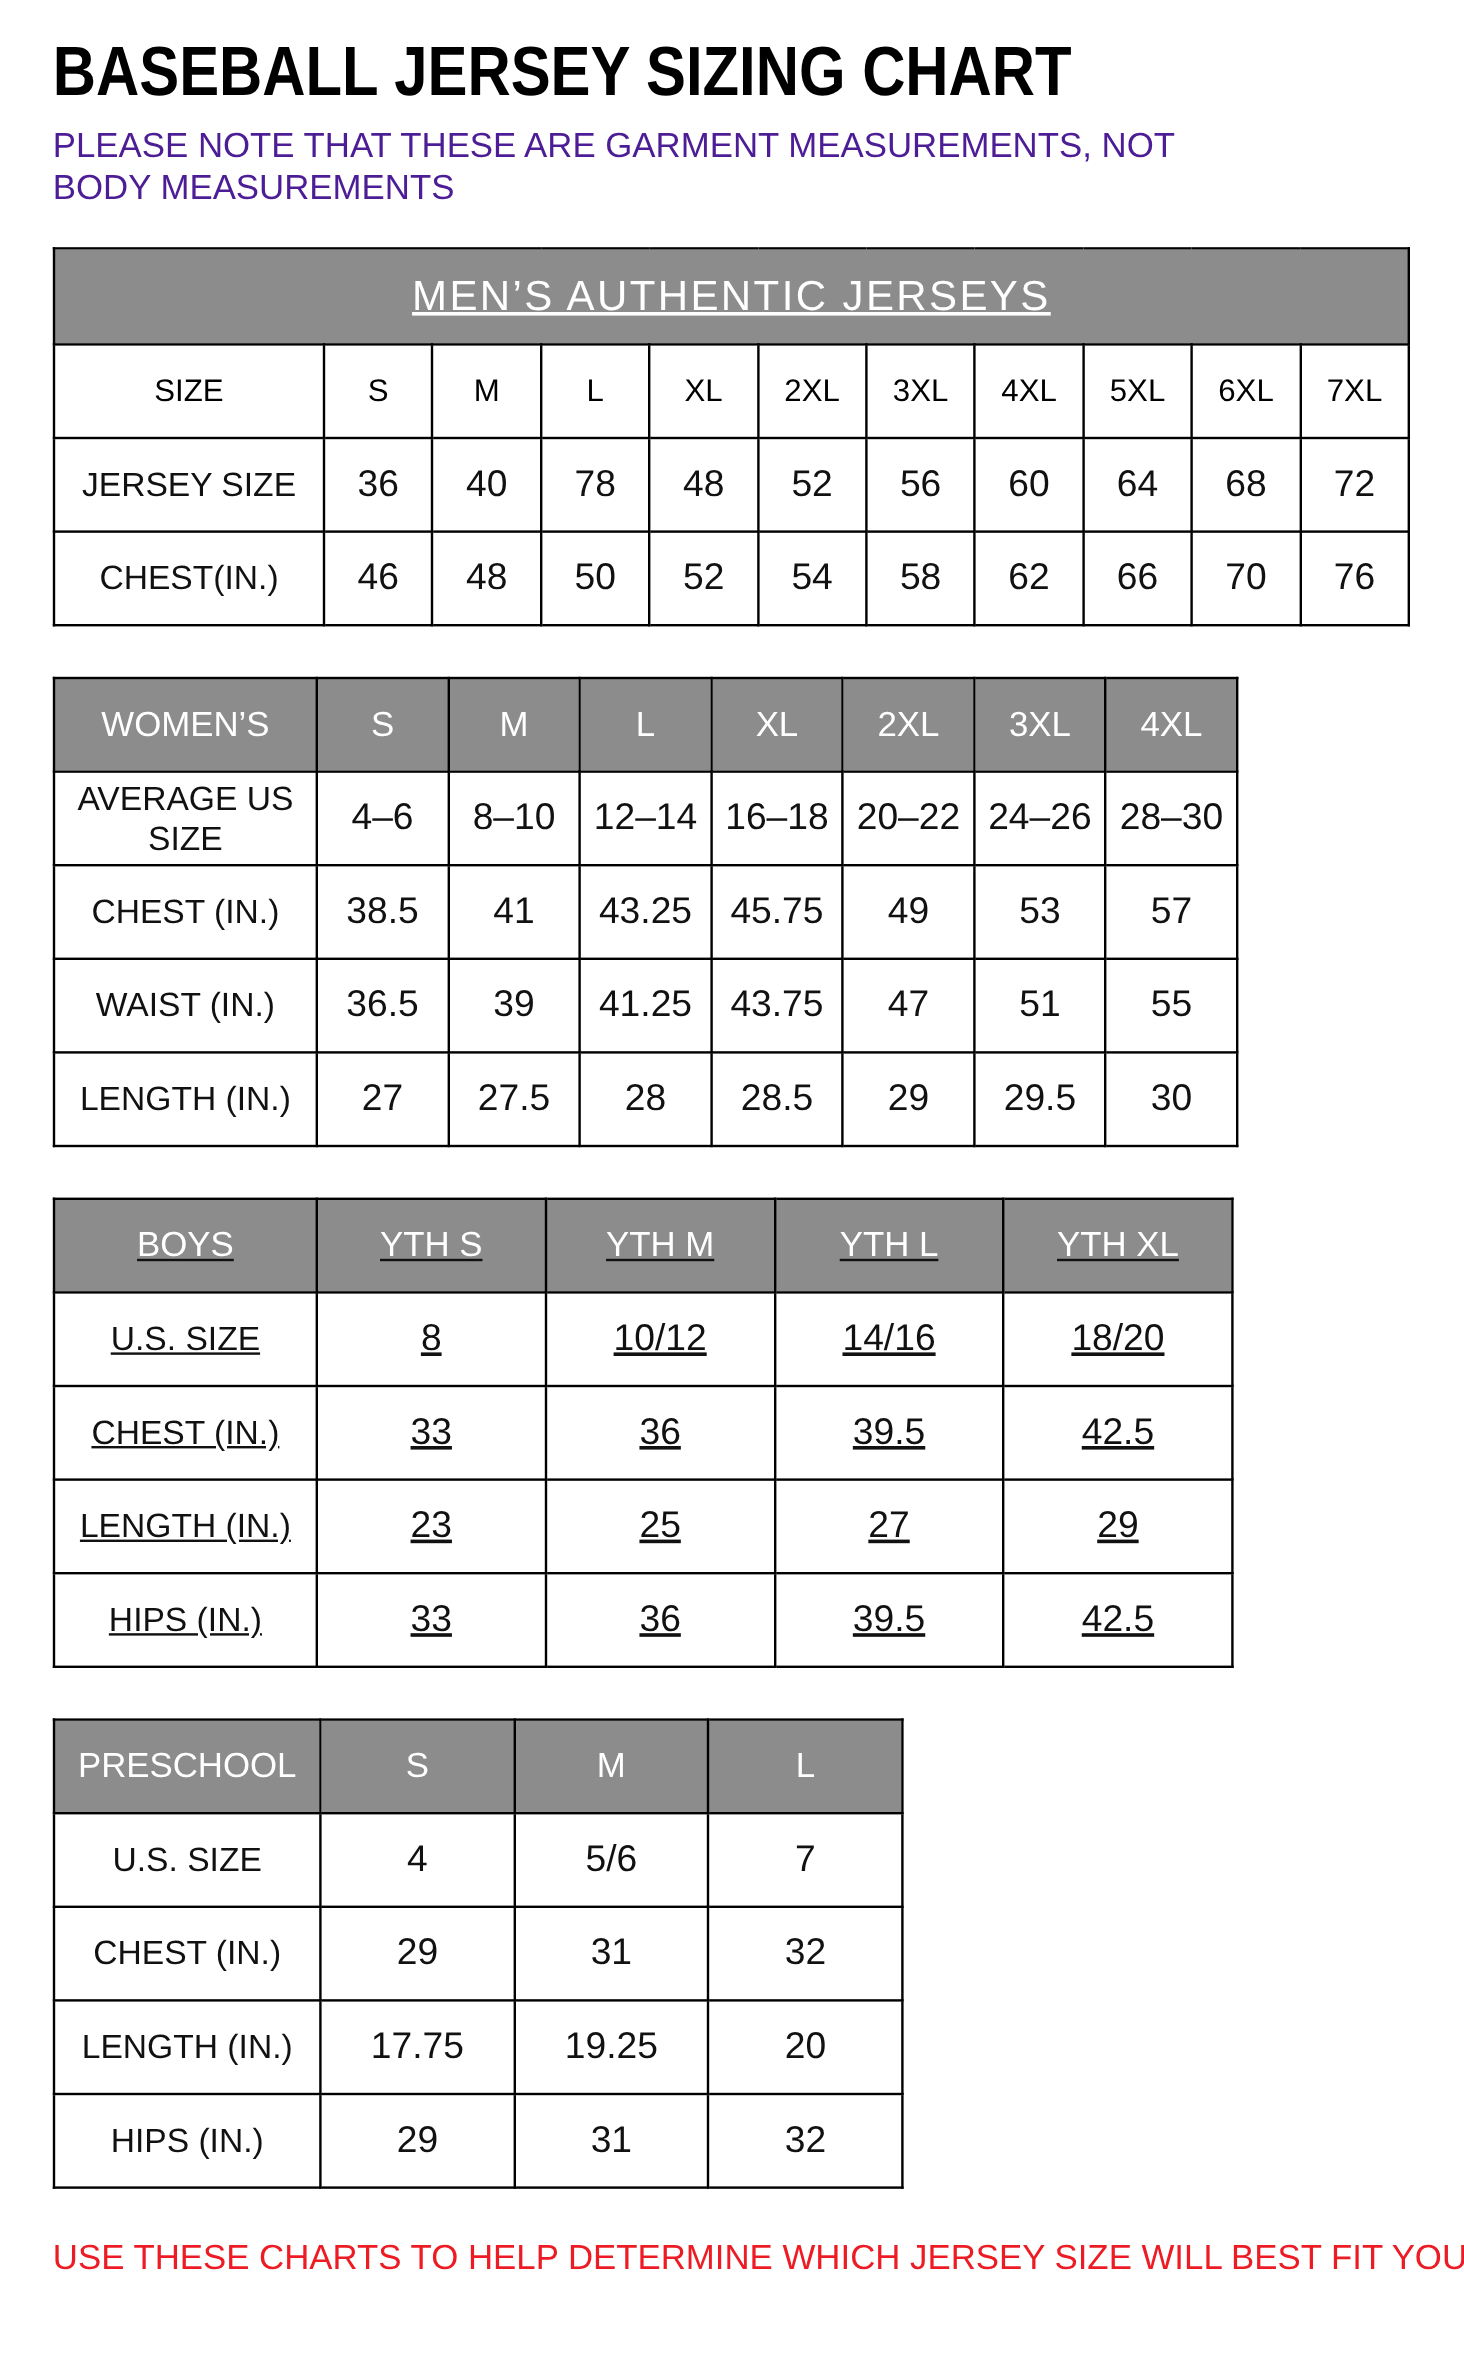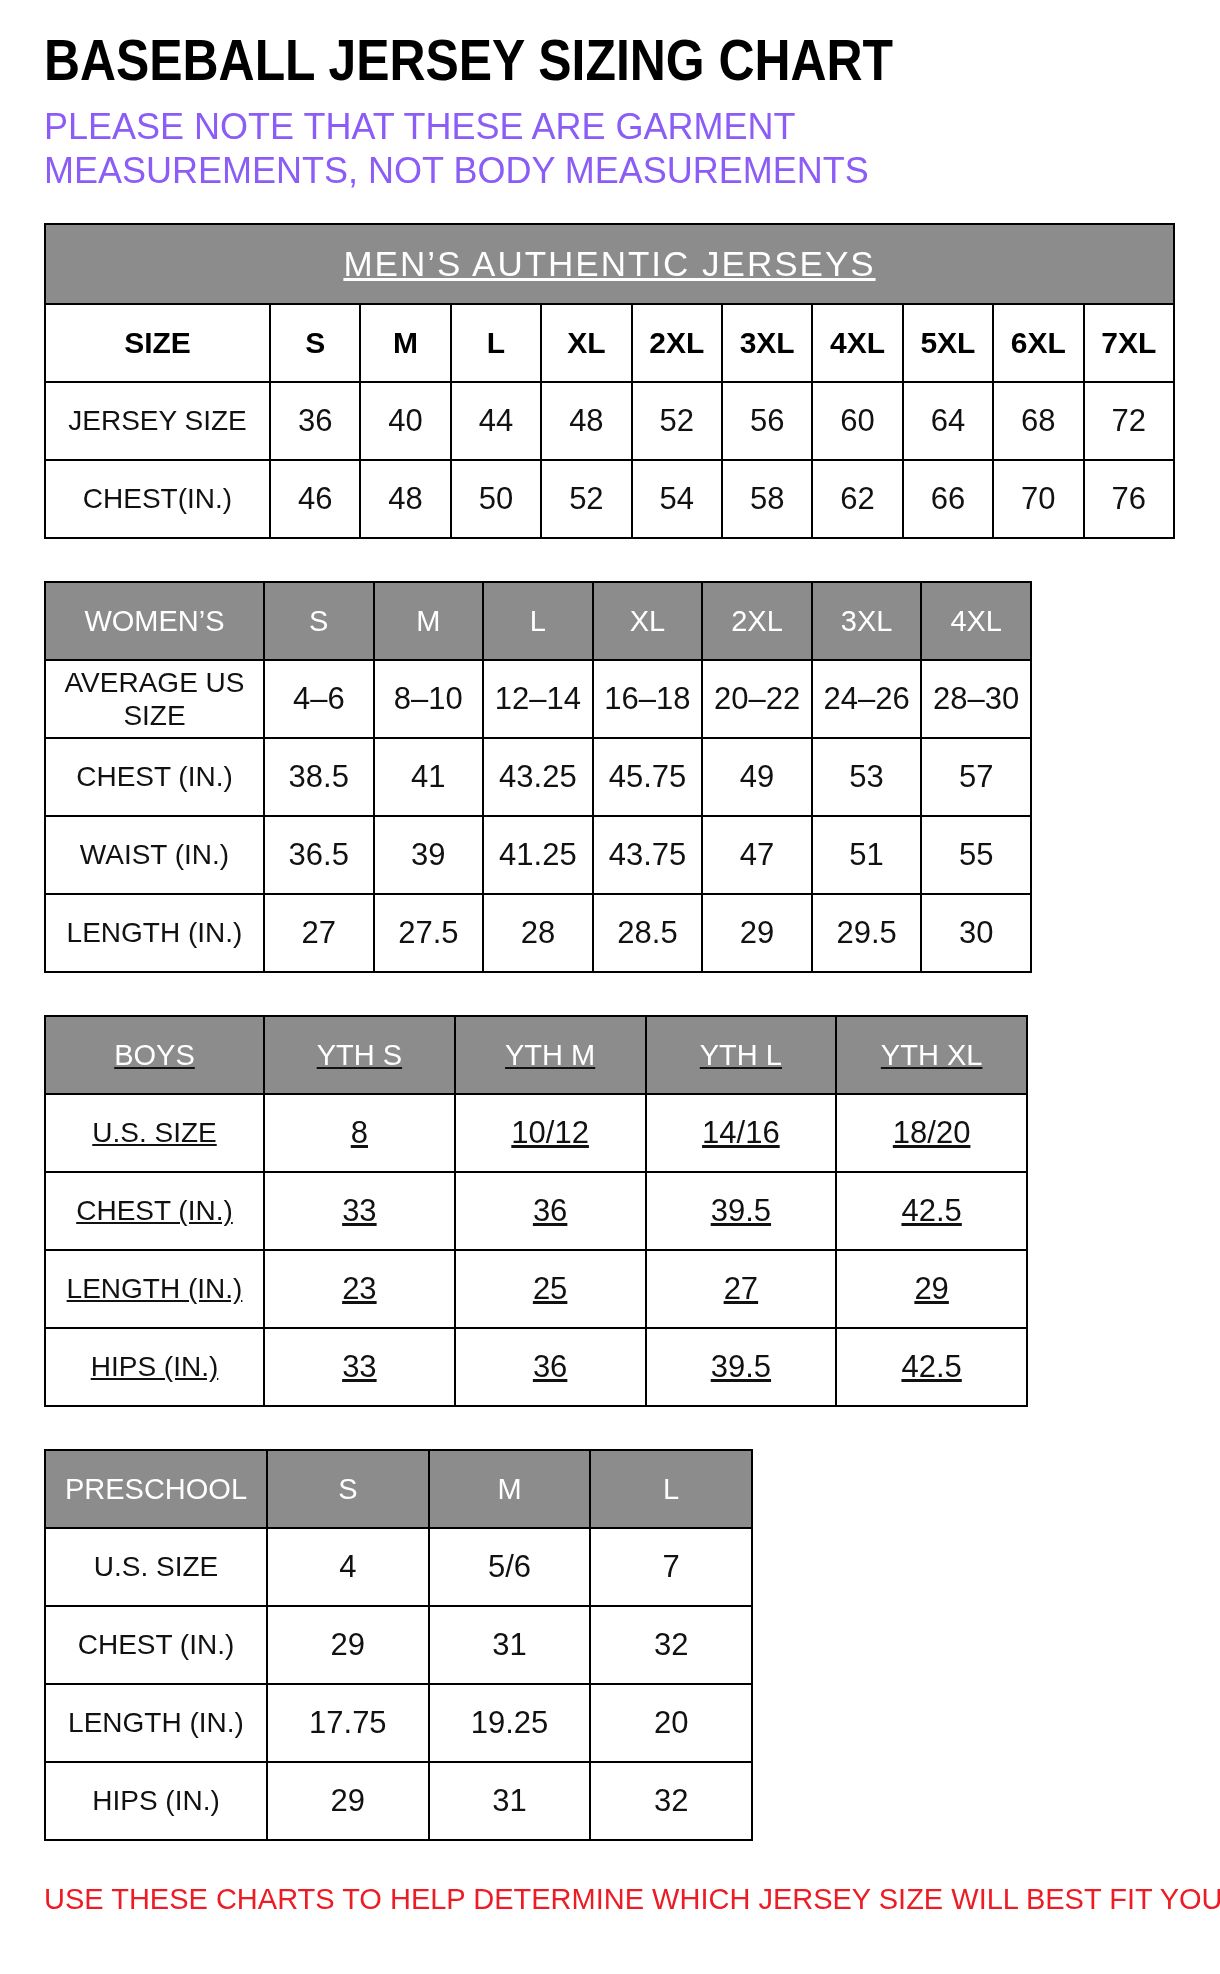--- a/index.html
+++ b/index.html
@@ -16,22 +16,22 @@
     margin: 0;
     font-size: 58px;
     font-weight: 900;
     white-space: nowrap;
     letter-spacing: 0px;
     transform: scaleX(0.86);
     transform-origin: left center;
     color: #000000;
   }
   .note {
-    color: #8b5cf6;
-    font-size: 36px;
+    color: #4c1d95;
+    font-size: 29px;
     line-height: 1.22;
     max-width: 980px;
     margin: 12px 0 30px 0;
   }
   table.size-table {
     border-collapse: collapse;
     table-layout: fixed;
     margin: 0 0 42px 0;
   }
   .size-table td, .size-table th {
@@ -54,21 +54,21 @@
     text-decoration: underline;
   }
   tr.gray-row th {
     background: #8c8c8c;
     color: #ffffff;
     font-size: 29px;
   }
   tr.gray-row th:not(:first-child) {
     border-left: 2px solid #f5f5f5;
   }
-  tr.plain-row th { font-size: 30px; color: #000000; font-weight: bold; }
+  tr.plain-row th { font-size: 26px; color: #000000; }
   .size-table td.label { font-size: 28px; }
   .size-table td.value { font-size: 31px; }
   .table-0 { width: 1131px; }  .table-0 col.first-col { width: 225px; }
   .table-1 { width: 988px; border-radius: 24px; }   .table-1 col.first-col { width: 219px; }
   .table-2 { width: 984px; text-decoration: underline; }   .table-2 col.first-col { width: 219px; }
   .table-3 { width: 709px; }   .table-3 col.first-col { width: 222px; }
   .footer-note {
     color: #ed1c24;
     font-size: 29px;
     margin-top: 6px;
@@ -110,21 +110,21 @@
           <th>3XL</th>
           <th>4XL</th>
           <th>5XL</th>
           <th>6XL</th>
           <th>7XL</th>
         </tr>
         <tr>
           <td class="label">JERSEY SIZE</td>
           <td class="value">36</td>
           <td class="value">40</td>
-          <td class="value">44</td>
+          <td class="value">78</td>
           <td class="value">48</td>
           <td class="value">52</td>
           <td class="value">56</td>
           <td class="value">60</td>
           <td class="value">64</td>
           <td class="value">68</td>
           <td class="value">72</td>
         </tr>
         <tr>
           <td class="label">CHEST(IN.)</td>

